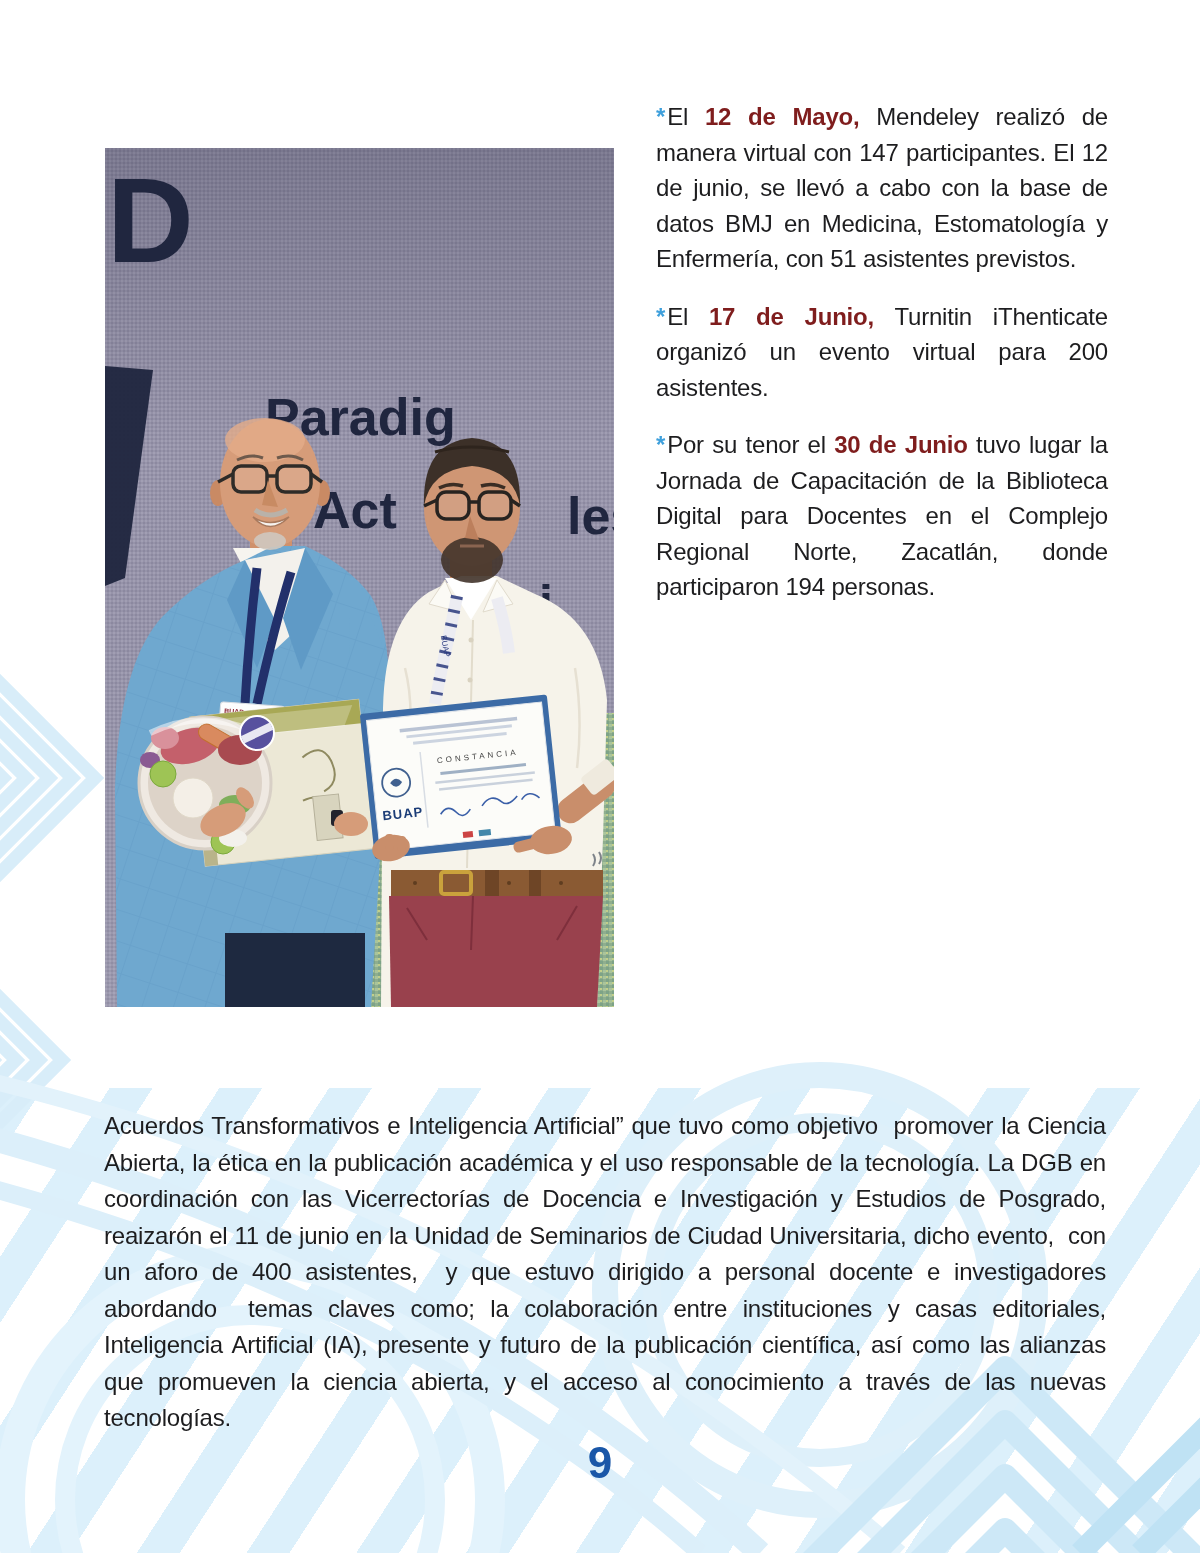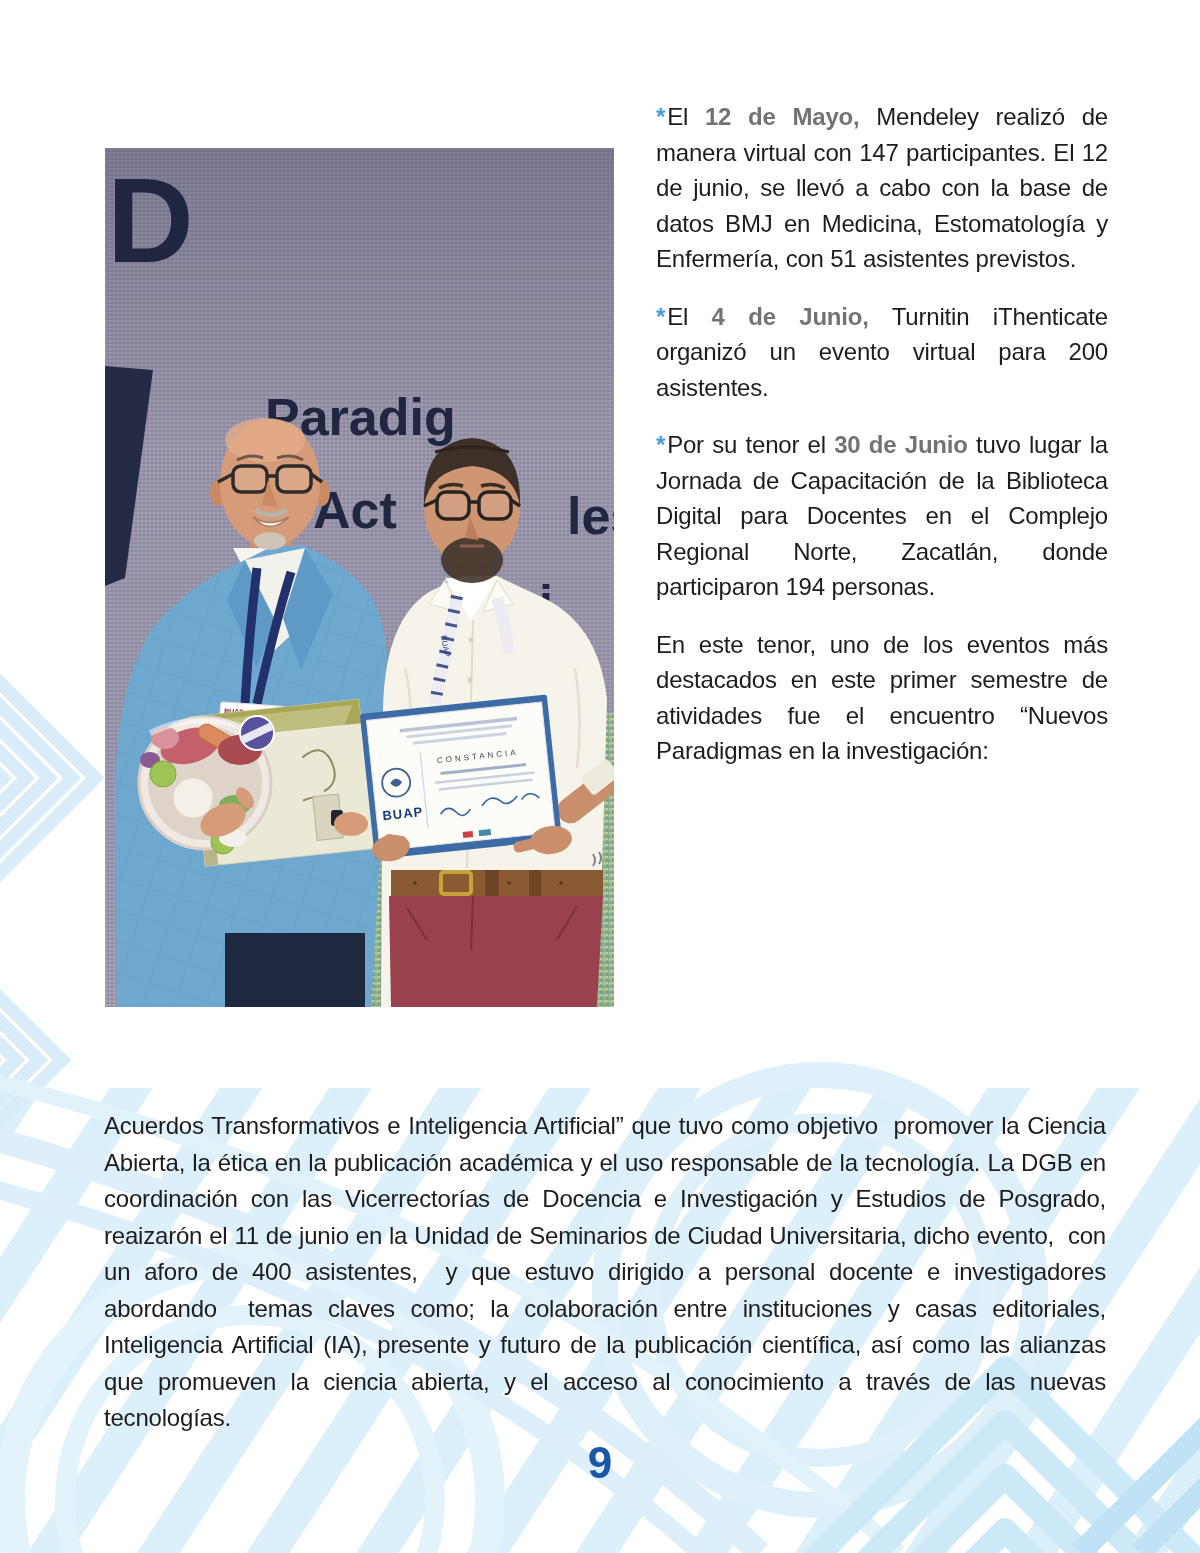--- a/index.html
+++ b/index.html
@@ -7,21 +7,21 @@
         font-family:"Liberation Sans",sans-serif;color:#1d1d1f;}
   .decor-svg{position:absolute;left:0;top:0;width:1200px;height:1553px;z-index:0;}
   .stripes{position:absolute;left:0;top:1088px;width:1200px;height:465px;z-index:0;
            background:repeating-linear-gradient(123deg,#dcf0fb 0 36px,rgba(255,255,255,0) 36px 92px);}
   .photo{position:absolute;left:105px;top:148px;width:509px;height:859px;margin:0;z-index:2;}
   .photo svg{display:block;width:100%;height:100%;}
   .col{position:absolute;left:656px;top:99px;width:452px;z-index:2;
        font-size:24px;line-height:35.5px;letter-spacing:-0.2px;text-align:justify;}
   .col p{margin:0 0 22px 0;}
   .col p.closing{margin-bottom:0;}
-  .hl{color:#737373;font-weight:700;}
+  .hl{color:#7f1d1d;font-weight:700;}
   .mark{color:#3fa0dc;font-weight:700;padding-right:2px;}
   .bottom{position:absolute;left:104px;top:1108px;width:1002px;z-index:2;margin:0;
           font-size:24px;line-height:36.5px;letter-spacing:-0.2px;text-align:justify;}
   .pagenum{position:absolute;left:0;top:1438px;width:1200px;text-align:center;z-index:2;
            font-size:44px;font-weight:700;color:#1a57a8;}
 </style>
 </head>
 <body>
 
 <div class="page">
@@ -244,22 +244,21 @@
           <circle cx="404" cy="735" r="2" fill="#5f3d20"></circle>
           <circle cx="456" cy="735" r="2" fill="#5f3d20"></circle>
         <path d="M 284 748 L 498 748 L 492 859 L 286 859 Z" fill="#99414d"></path>
         <path d="M 368 748 L 366 802 M 302 760 L 322 792 M 472 758 L 452 792" stroke="#7e2f3c" stroke-width="2" fill="none"></path>
       </g>
     </svg>
   </figure>
 
   <div class="col">
     <p class="bullet"><span class="mark">*</span><span>El </span><b class="hl">12 de Mayo,</b><span> Mendeley realizó de manera virtual con 147 participantes. El 12 de junio, se llevó a cabo con la base de datos BMJ en Medicina, Estomatología y Enfermería, con 51 asistentes previstos.</span></p>
-    <p class="bullet"><span class="mark">*</span><span>El </span><b class="hl">4 de Junio,</b><span> Turnitin iThenticate organizó un evento virtual para 200 asistentes.</span></p>
+    <p class="bullet"><span class="mark">*</span><span>El </span><b class="hl">17 de Junio,</b><span> Turnitin iThenticate organizó un evento virtual para 200 asistentes.</span></p>
     <p class="bullet"><span class="mark">*</span><span>Por su tenor el </span><b class="hl">30 de Junio</b><span> tuvo lugar la Jornada de Capacitación de la Biblioteca Digital para Docentes en el Complejo Regional Norte, Zacatlán, donde participaron 194 personas.</span></p>
-    <p class="closing">En este tenor, uno de los eventos más destacados en este primer semestre de atividades fue el encuentro “Nuevos Paradigmas en la investigación:</p>
   </div>
 
   <p class="bottom">Acuerdos Transformativos e Inteligencia Artificial” que tuvo como objetivo &nbsp;promover la Ciencia Abierta, la ética en la publicación académica y el uso responsable de la tecnología. La DGB en coordinación con las Vicerrectorías de Docencia e Investigación y Estudios de Posgrado, reaizarón el 11 de junio en la Unidad de Seminarios de Ciudad Universitaria, dicho evento, &nbsp;con un aforo de 400 asistentes, &nbsp;y que estuvo dirigido a personal docente e investigadores abordando &nbsp;temas claves como; la colaboración entre instituciones y casas editoriales, Inteligencia Artificial (IA), presente y futuro de la publicación científica, así como las alianzas que promueven la ciencia abierta, y el acceso al conocimiento a través de las nuevas tecnologías.</p>
 
   <div class="pagenum">9</div>
 
 </div>
 
 </body></html>

